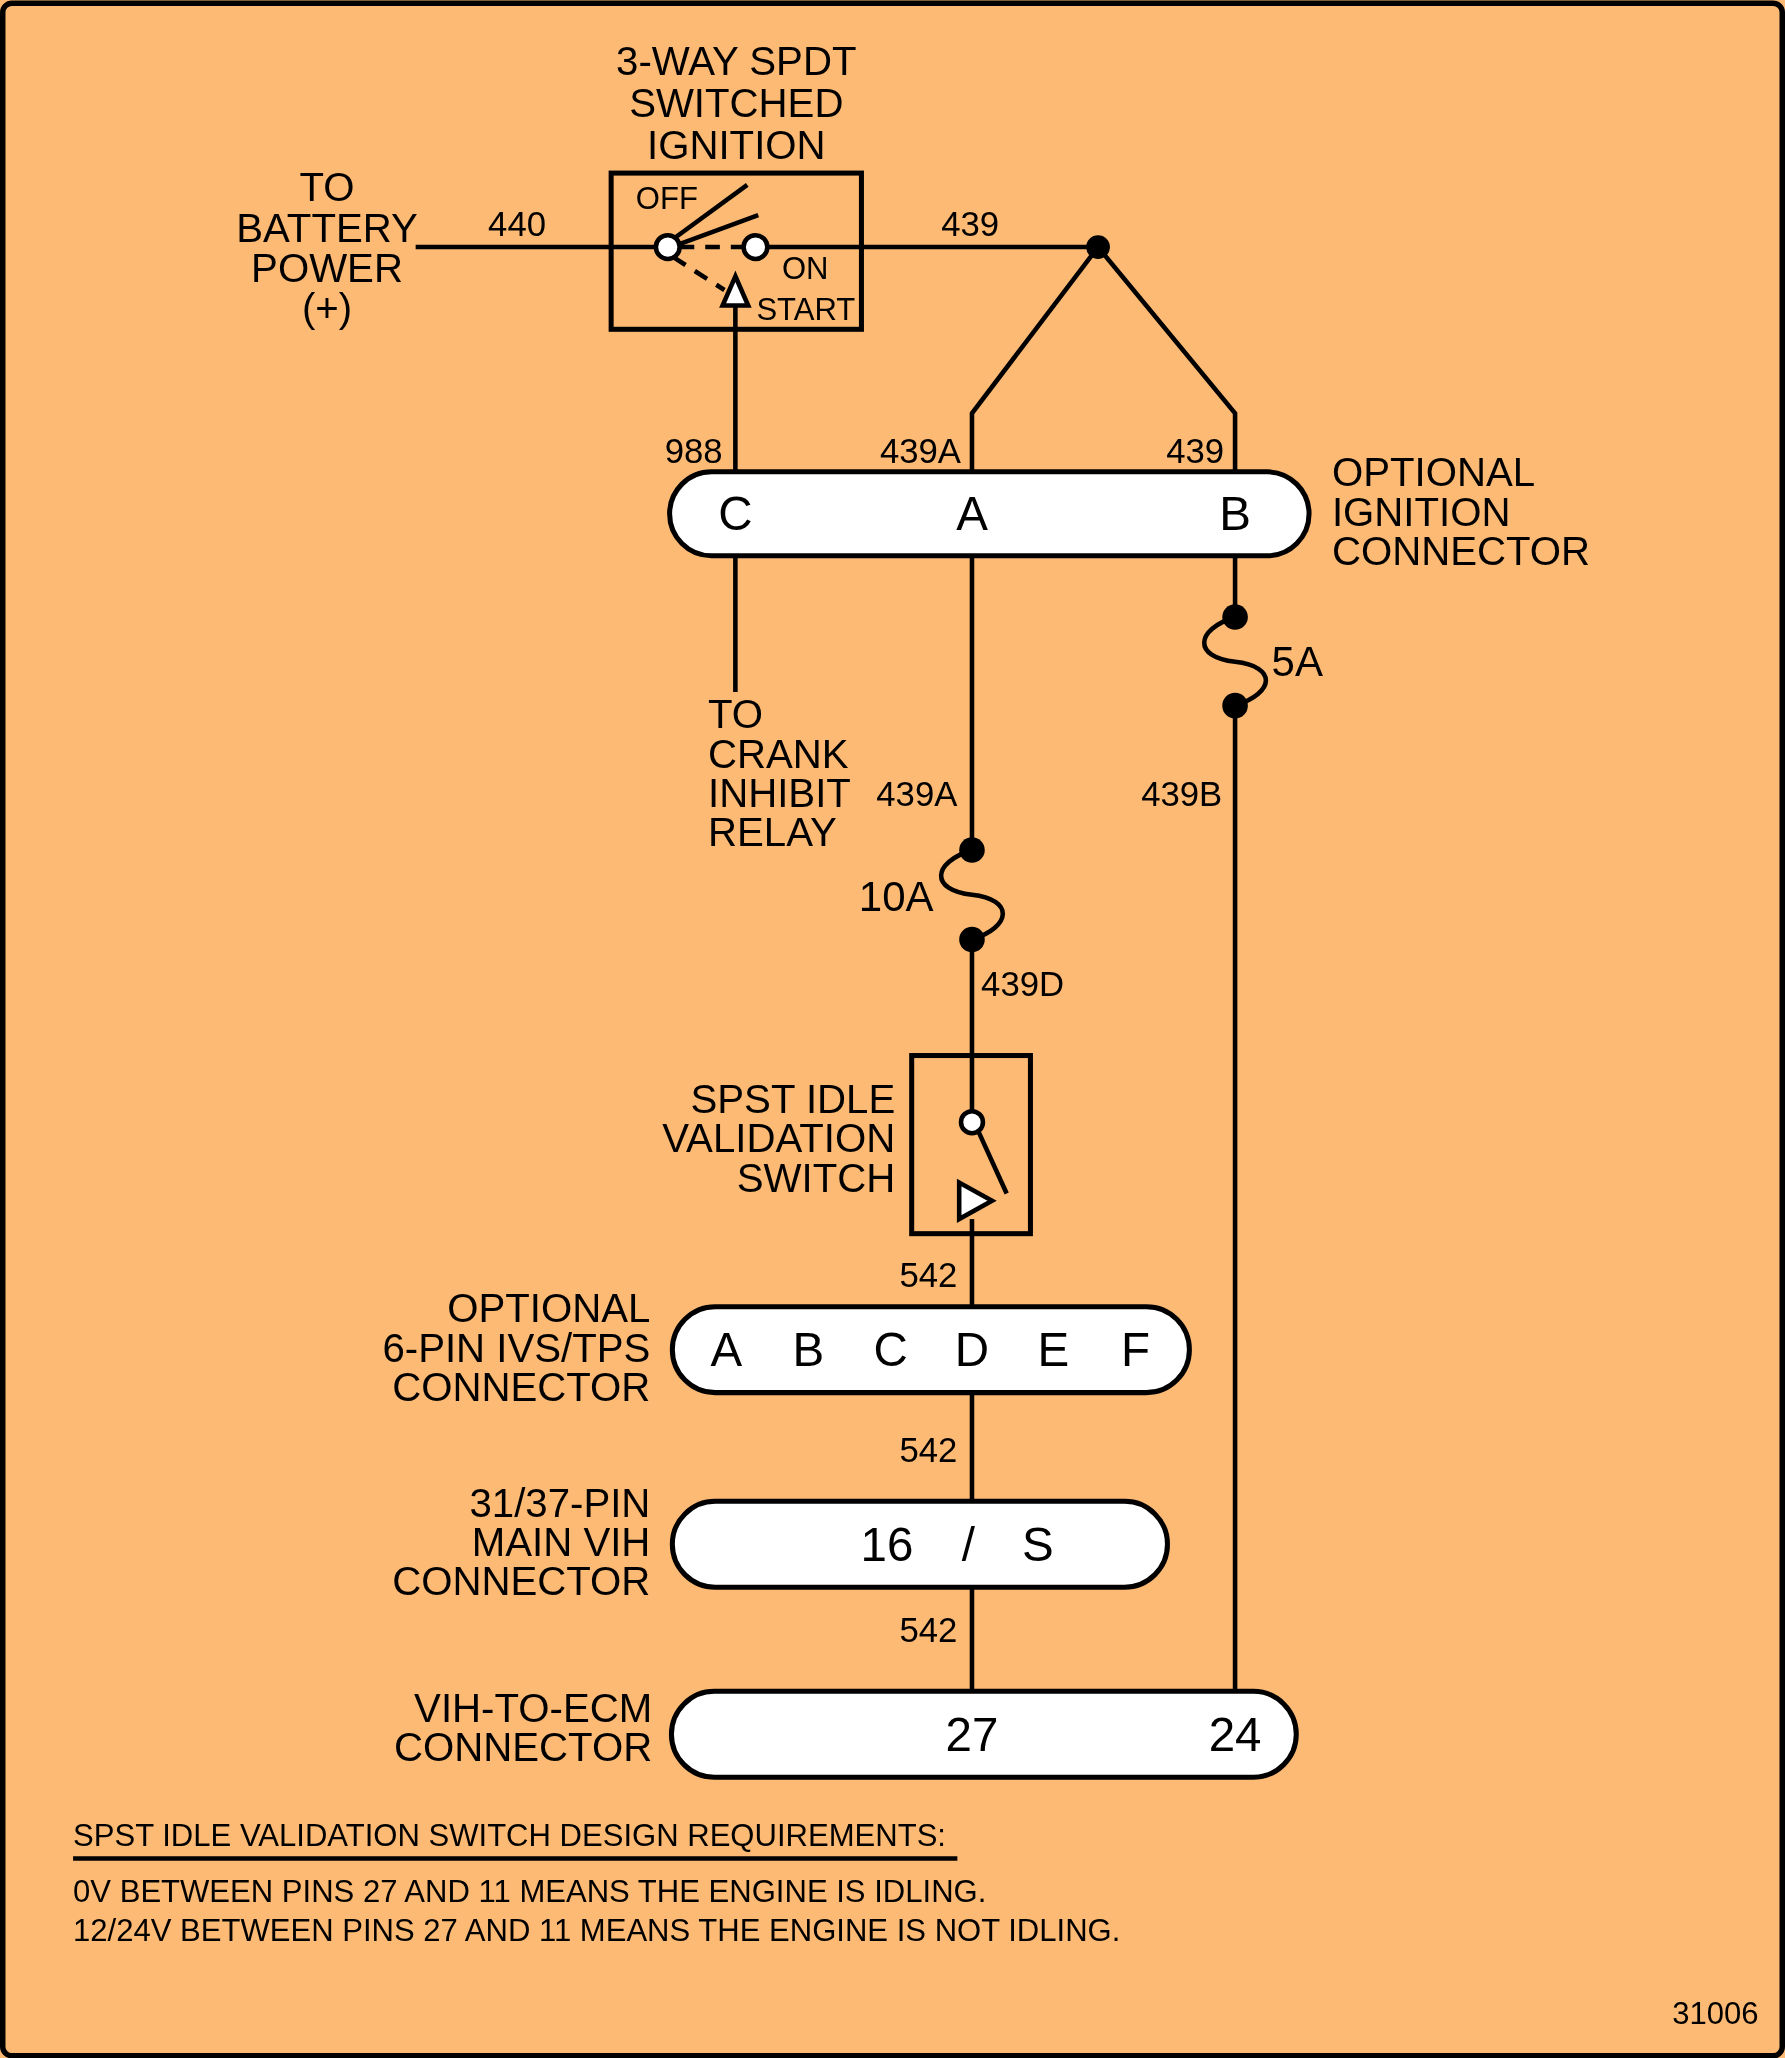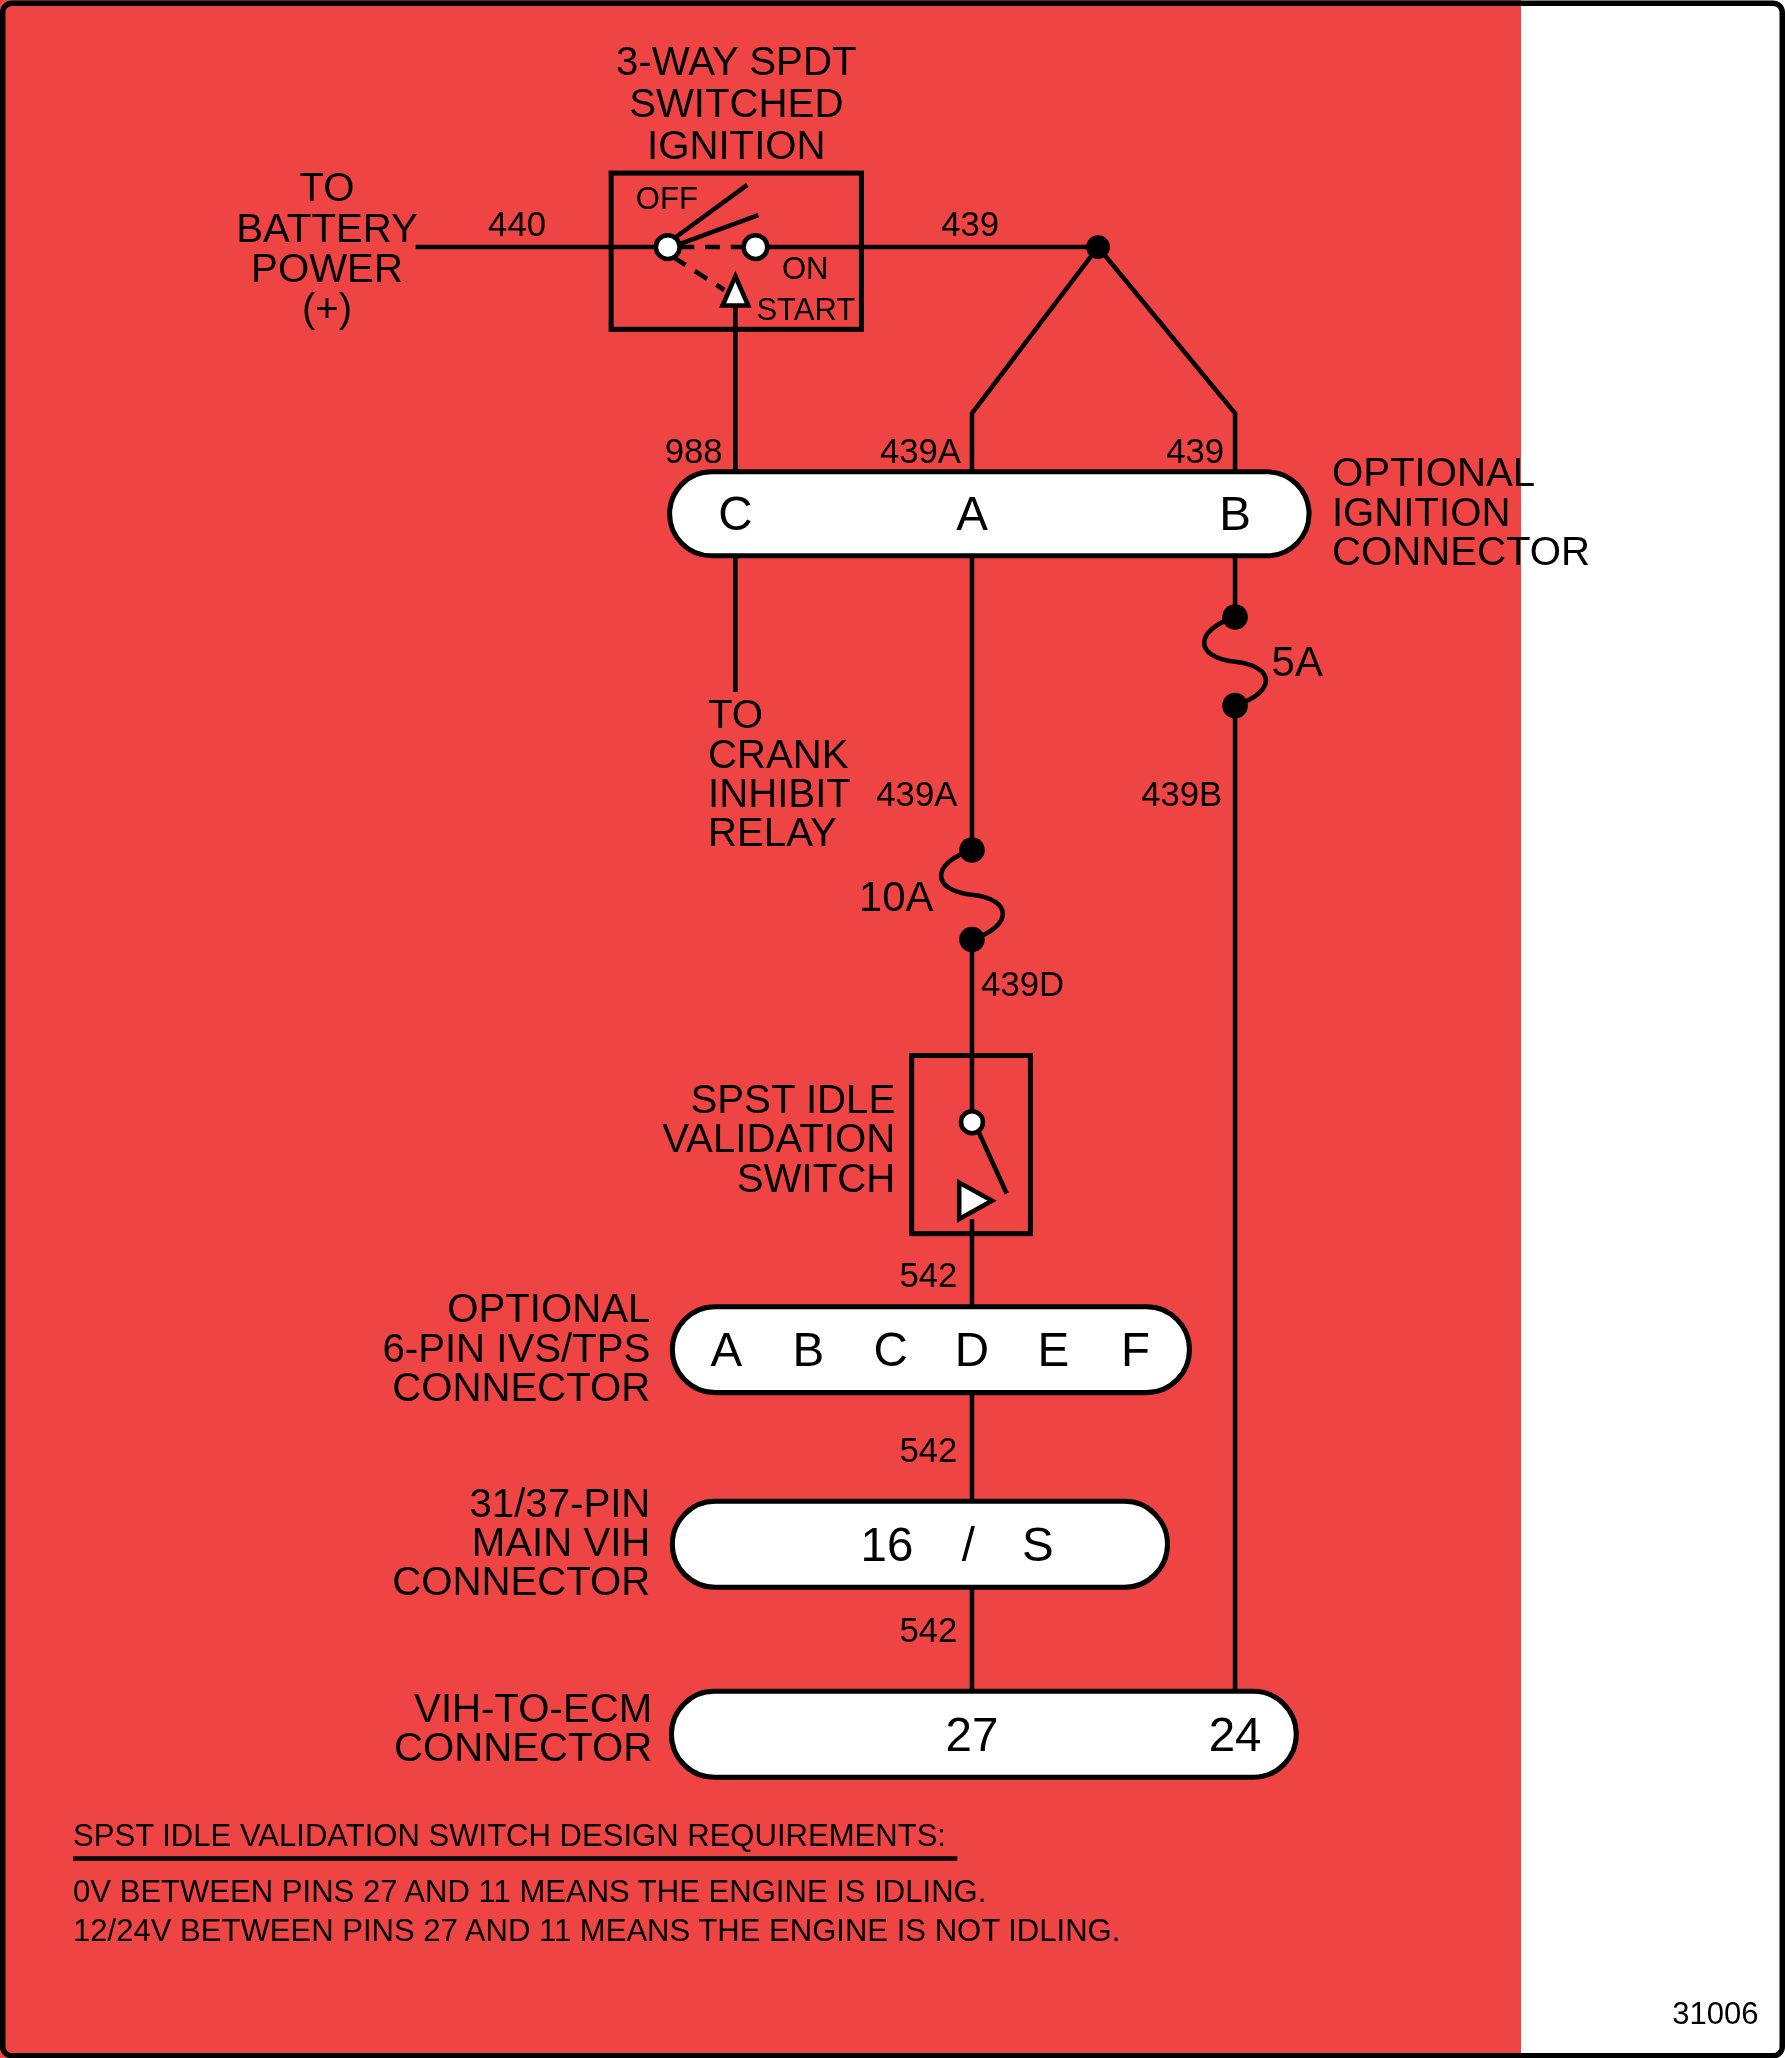--- a/index.html
+++ b/index.html
@@ -2,23 +2,23 @@
 <html style="font-size:14.6px"><head>
 <meta charset="utf-8">
 <style>
   html, body {
     margin: 0;
     padding: 0;
     background: #ffffff;
   }
   .canvas {
     position: relative;
-    width: 1521px;
+    width: 1785px;
     height: 2059px;
-    background: #ef4444;
+    background: #fdba74;
   }
   svg {
     display: block;
     width: 1785px;
     height: 2059px;
     font-family: "Liberation Sans", sans-serif;
   }
   .wire   { fill: none; stroke: #000; stroke-width: 5; }
   .dash   { fill: none; stroke: #000; stroke-width: 5; stroke-dasharray: 16 12; }
   .pill   { fill: #fff; stroke: #000; stroke-width: 5.5; }

